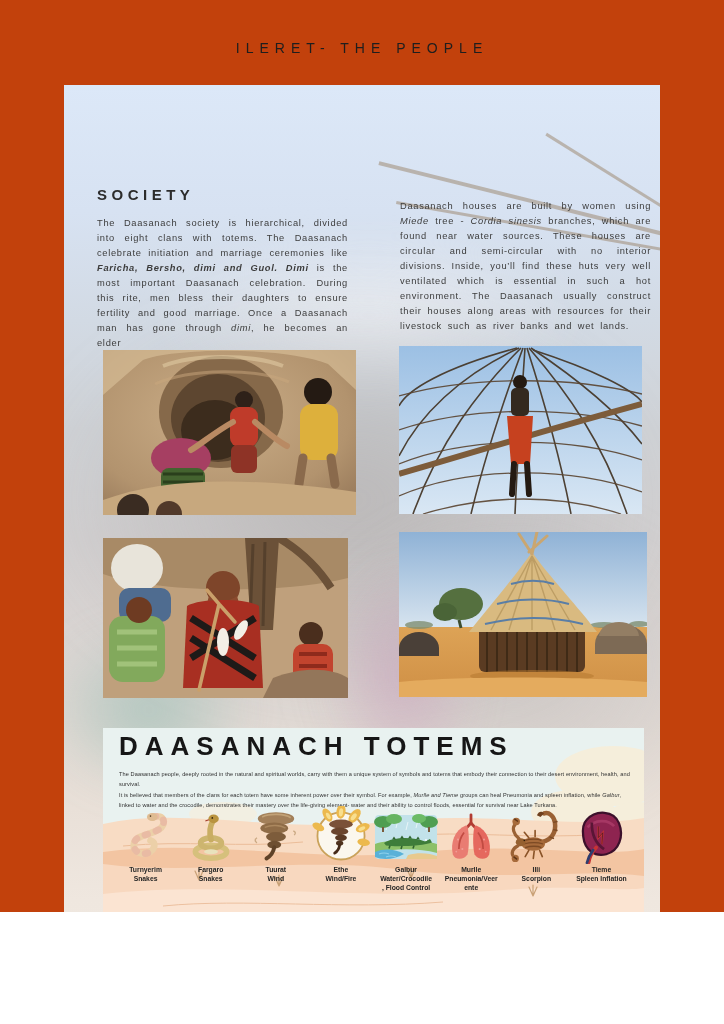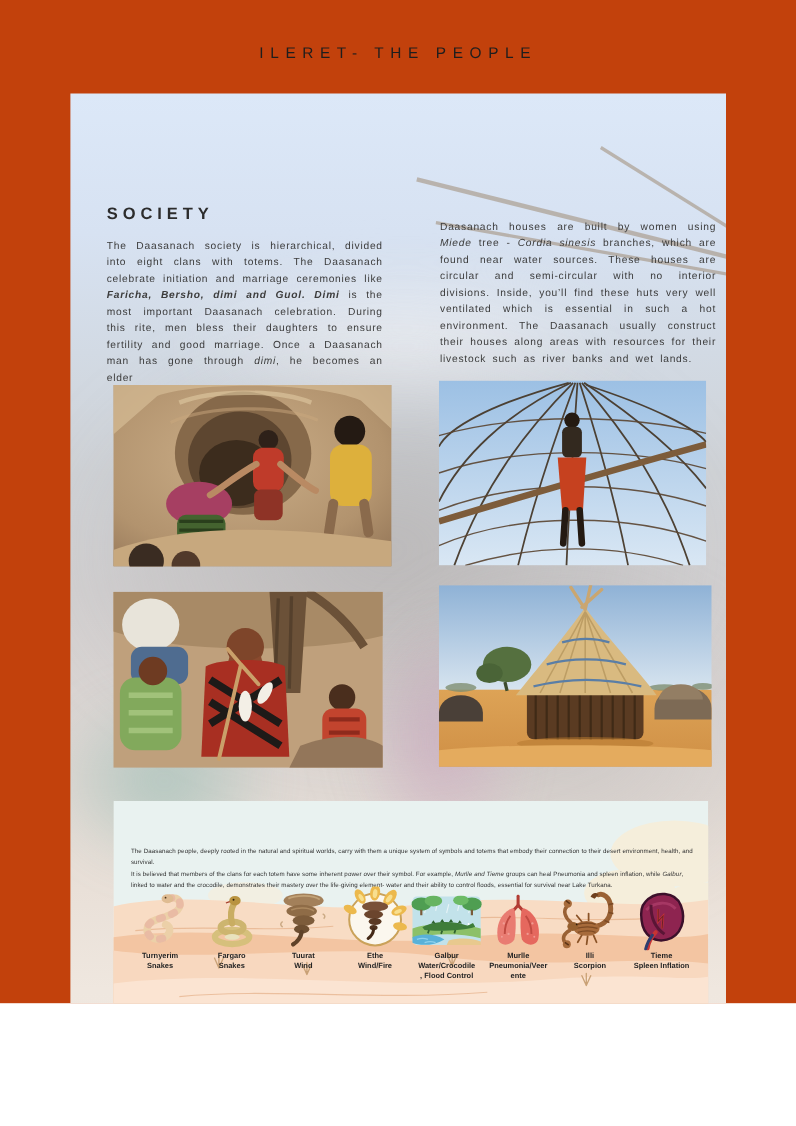--- a/index.html
+++ b/index.html
@@ -262,20 +262,21 @@
           <path d="M60,178 C140,170 240,182 340,174"></path>
         </g>
         <g stroke="#c9a176" stroke-width="1.2" stroke-linecap="round">
           <path d="M96,152 l-4,-9 M96,152 l0,-11 M96,152 l4,-9"></path>
           <path d="M176,158 l-4,-9 M176,158 l0,-11 M176,158 l4,-9"></path>
           <path d="M308,150 l-4,-9 M308,150 l0,-11 M308,150 l4,-9"></path>
           <path d="M430,168 l-4,-9 M430,168 l0,-11 M430,168 l4,-9"></path>
         </g>
       </svg>
 
+      <h2>DAASANACH TOTEMS</h2>
       <p class="t-par t-intro">The Daasanach people, deeply rooted in the natural and spiritual worlds, carry with them a unique system of symbols and totems that embody their connection to their desert environment, health, and survival.</p>
       <p class="t-par t-belief"><span>It is believed that members of the clans for each totem have some inherent power over their symbol. For example, </span><span class="seg-i">Murlle and Tieme</span><span> groups can heal Pneumonia and spleen inflation, while </span><span class="seg-i">Galbur</span><span>, linked to water and the crocodile, demonstrates their mastery over the life-giving element- water and their ability to control floods, essential for survival near Lake Turkana.</span></p>
 
       <div class="totem-row">
 
         <div class="totem">
           <div class="ticon-box">
             <svg width="54" height="58" viewBox="0 0 60 64">
               <path d="M38,12 C50,8 54,20 44,26 C32,33 20,32 17,40 C14,49 23,55 32,52 C40,49 42,40 35,38" fill="none" stroke="#ecd0a8" stroke-width="7.5" stroke-linecap="round"></path>
               <path d="M38,12 C50,8 54,20 44,26 C32,33 20,32 17,40 C14,49 23,55 32,52" fill="none" stroke="#e7a9a0" stroke-width="7.5" stroke-linecap="round" stroke-dasharray="3 10" opacity=".55"></path>

